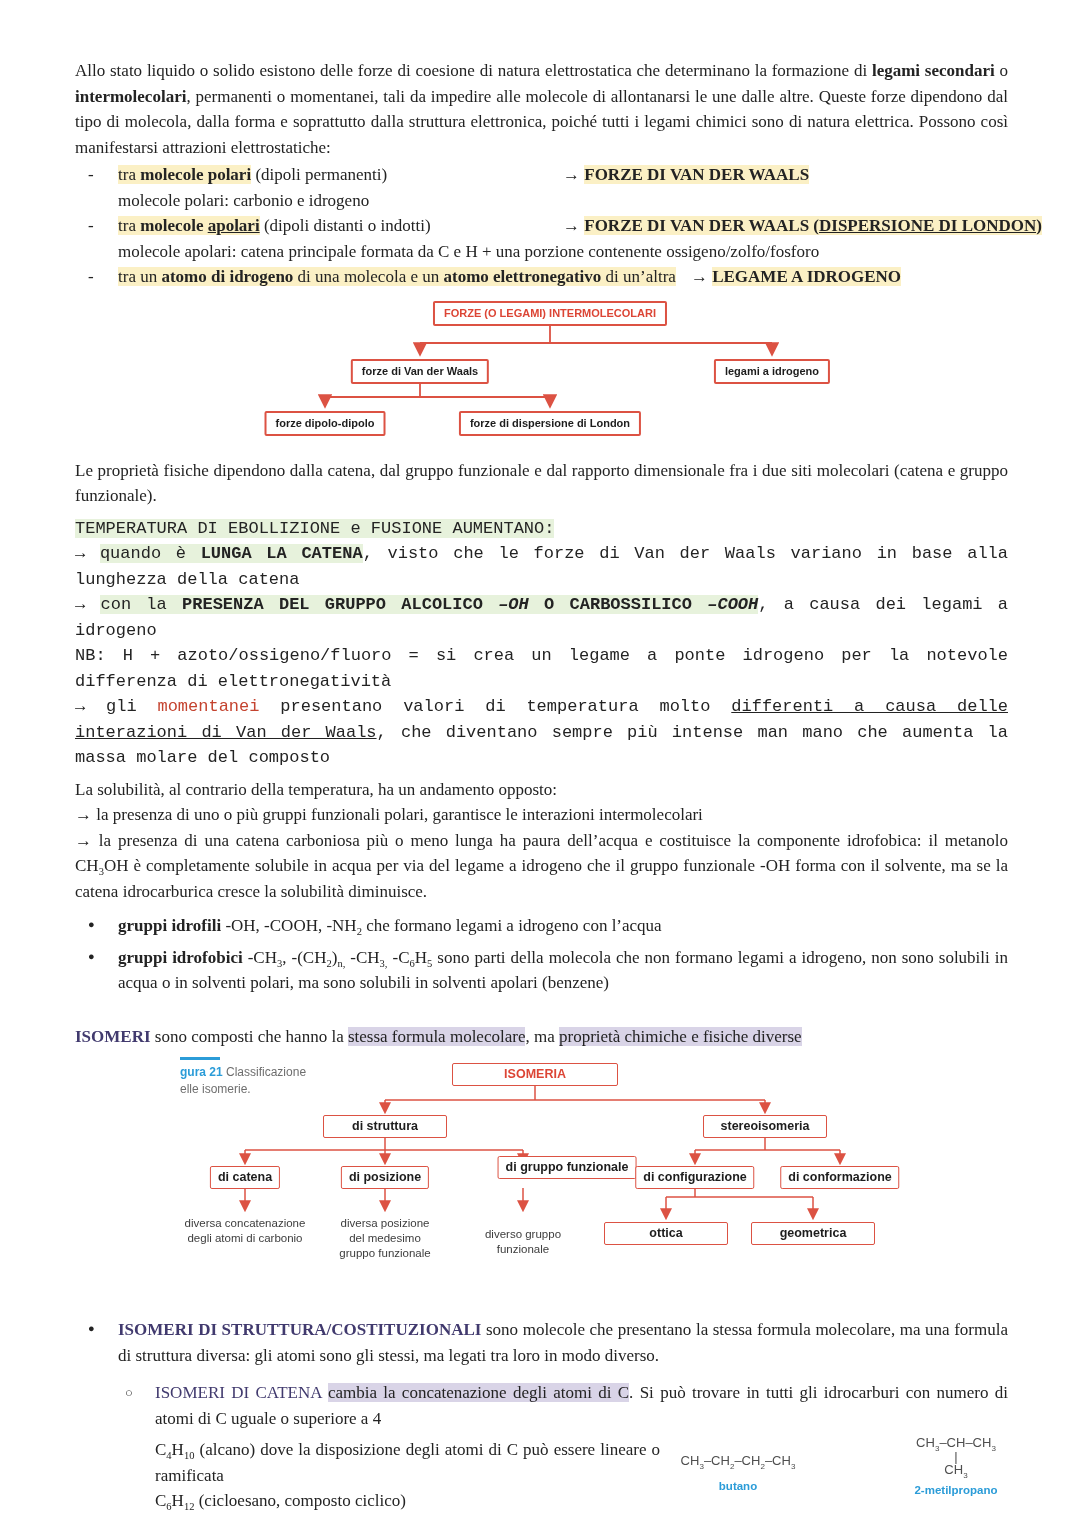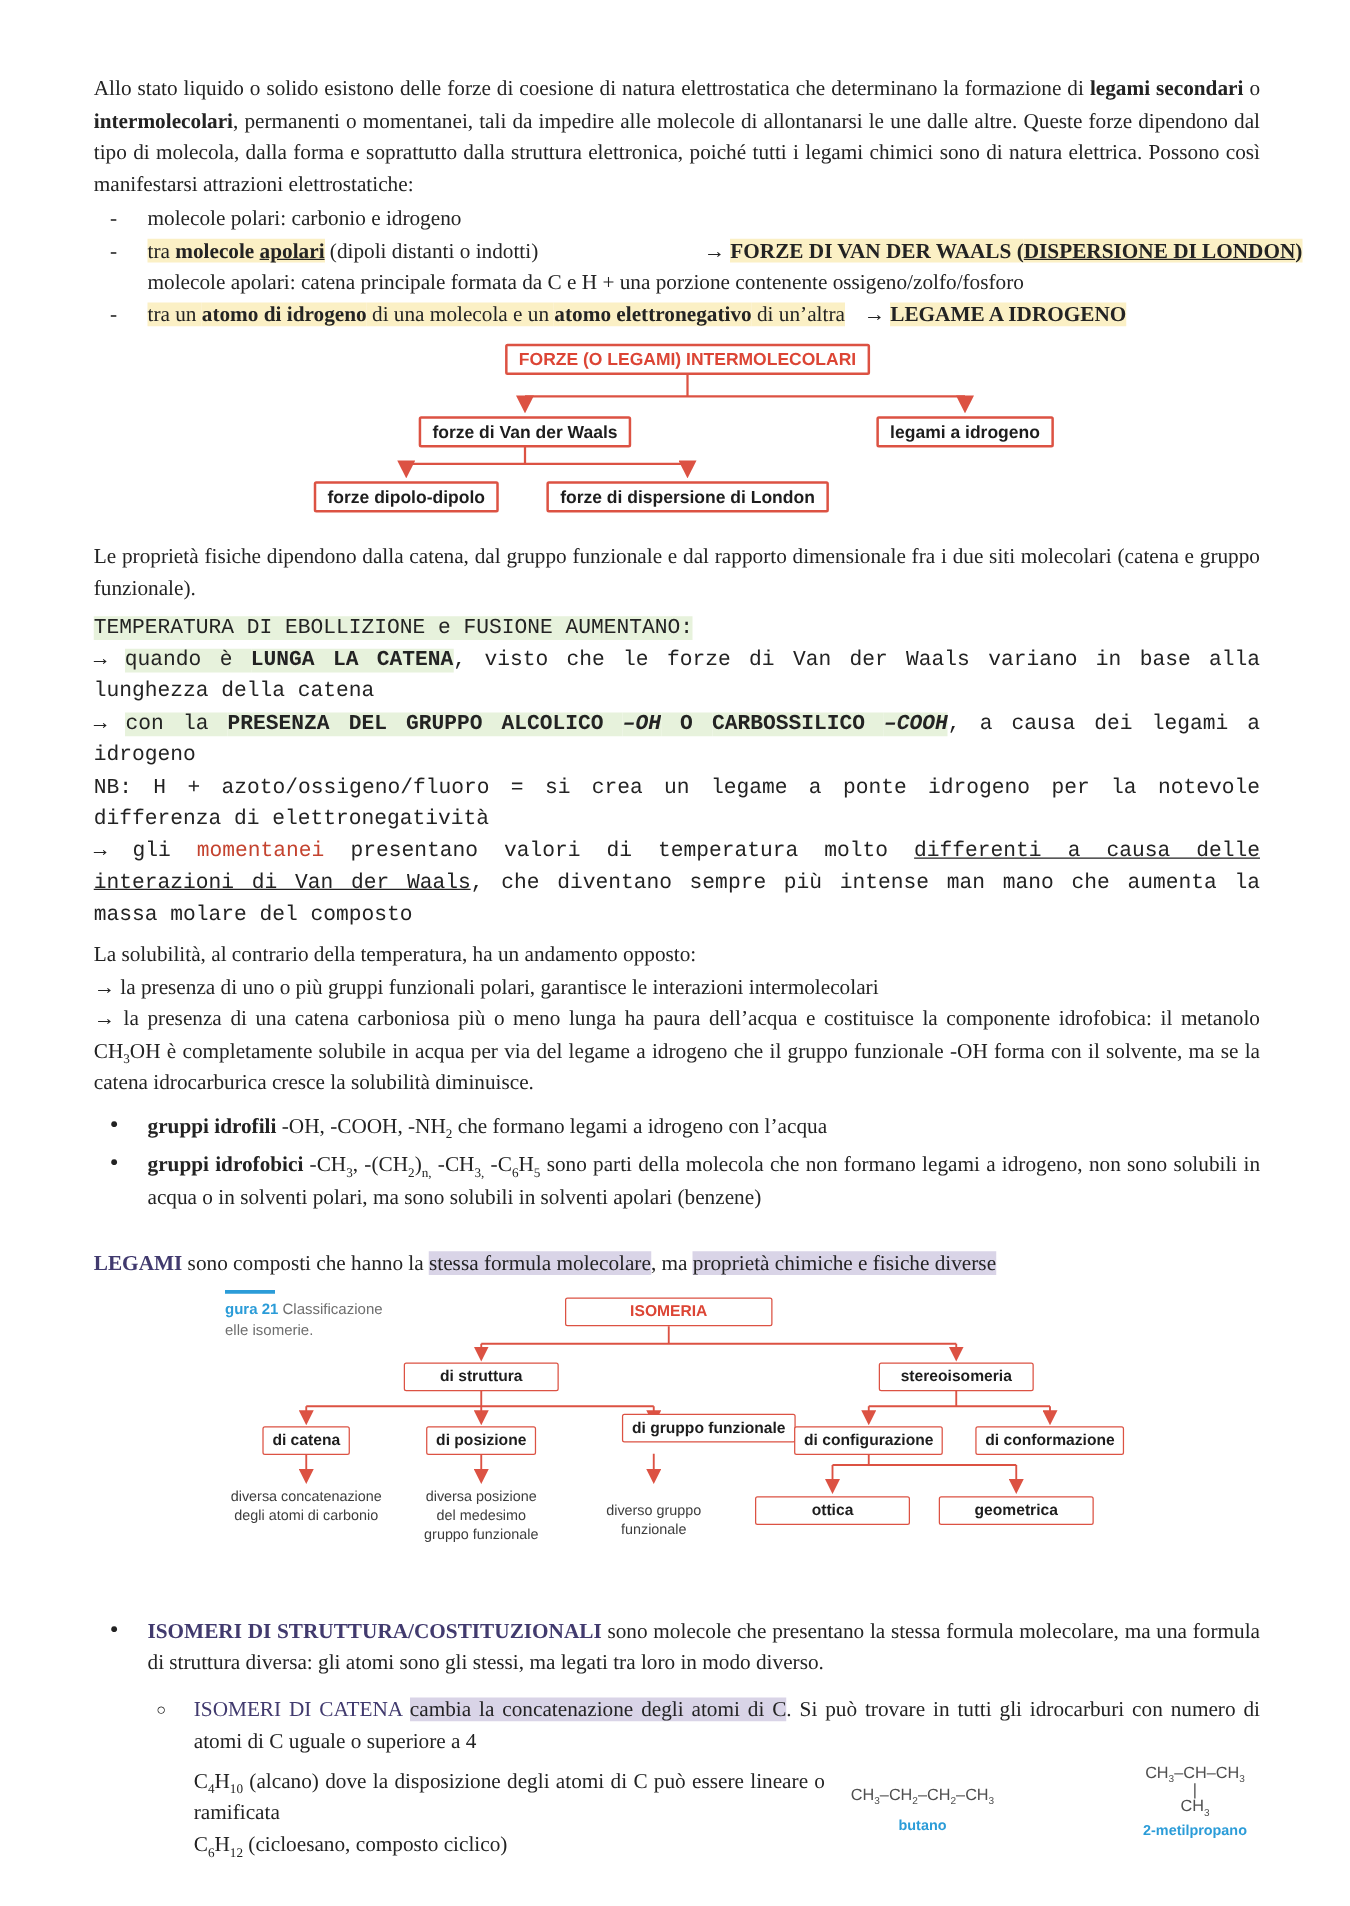--- a/index.html
+++ b/index.html
@@ -27,21 +27,21 @@
   
   .bitem{position:relative;padding-left:43px;text-align:justify;}
   .bmark{position:absolute;left:13px;top:-1px;font-size:11px;}
   .sitem{position:relative;padding-left:80px;text-align:justify;}
   .smark{position:absolute;left:50px;top:0;font-size:13px;}
   
   .flow{position:relative;width:933px;}
   .flow svg{position:absolute;left:0;top:0;}
   .fbox{position:absolute;transform:translateX(-50%);border:2px solid #dc5243;border-radius:2px;
         background:#fff;font-family:"Liberation Sans","DejaVu Sans",sans-serif;font-weight:700;
-        font-size:14px;line-height:17px;padding:2px 9px;white-space:nowrap;color:#1d1d1d;}
+        font-size:11px;line-height:17px;padding:2px 9px;white-space:nowrap;color:#1d1d1d;}
   .fbox.redtxt{color:#dc4535;}
   .fbox2{border-width:1.5px;font-size:12.5px;padding:2px 7px;}
   .wbox{min-width:108px;text-align:center;}
   .desc{position:absolute;transform:translateX(-50%);font-family:"Liberation Sans","DejaVu Sans",sans-serif;
         font-size:11.5px;line-height:15px;color:#3d3d3d;text-align:center;white-space:pre-line;}
   .figcap{position:absolute;font-family:"Liberation Sans","DejaVu Sans",sans-serif;font-size:12px;
           line-height:17px;color:#6e6e6e;}
   .figcap .fignum{color:#2b9cd8;font-weight:700;}
   .figline{position:absolute;width:40px;height:3px;background:#2b9cd8;}
   
@@ -56,20 +56,24 @@
 
 <div class="page">
   <div class="content">
 
 
     <p class="just"><span>Allo stato liquido o solido esistono delle forze di coesione di natura elettrostatica che determinano la formazione di </span><span class="b">legami secondari</span><span> o </span><span class="b">intermolecolari</span><span>, permanenti o momentanei, tali da impedire alle molecole di allontanarsi le une dalle altre. Queste forze dipendono dal tipo di molecola, dalla forma e soprattutto dalla struttura elettronica, poiché tutti i legami chimici sono di natura elettrica. Possono così manifestarsi attrazioni elettrostatiche:</span></p>
 
     <div style="margin-top:2px;">
       <div class="litem">
         <span class="dash">-</span>
+        <div class="l1">
+          <span><span class="hl">tra </span><span class="hl b">molecole polari</span><span> (dipoli permanenti)</span></span>
+          <span class="sidearrow"><span>→ </span><span class="hl b">FORZE DI VAN DER WAALS</span></span>
+        </div>
         <div>molecole polari: carbonio e idrogeno</div>
       </div>
       <div class="litem">
         <span class="dash">-</span>
         <div class="l1">
           <span><span class="hl">tra </span><span class="hl b">molecole </span><span class="hl b u">apolari</span><span> (dipoli distanti o indotti)</span></span>
           <span class="sidearrow"><span>→ </span><span class="hl b">FORZE DI VAN DER WAALS (</span><span class="hl b u">DISPERSIONE DI LONDON</span><span class="hl b">)</span></span>
         </div>
         <div>molecole apolari: catena principale formata da C e H + una porzione contenente ossigeno/zolfo/fosforo</div>
       </div>
@@ -126,21 +130,21 @@
       <div class="bitem" style="margin-bottom:6px;">
         <span class="bmark">●</span>
         <span><span class="b">gruppi idrofili</span><span> -OH, -COOH, -NH</span><sub class="sub">2</sub><span> che formano legami a idrogeno con l’acqua</span></span>
       </div>
       <div class="bitem">
         <span class="bmark">●</span>
         <span><span class="b">gruppi idrofobici</span><span> -CH</span><sub class="sub">3</sub><span>, -(CH</span><sub class="sub">2</sub><span>)</span><sub class="sub">n,</sub><span> -CH</span><sub class="sub">3,</sub><span> -C</span><sub class="sub">6</sub><span>H</span><sub class="sub">5</sub><span> sono parti della molecola che non formano legami a idrogeno, non sono solubili in acqua o in solventi polari, ma sono solubili in solventi apolari (benzene)</span></span>
       </div>
     </div>
 
-    <p class="just" style="margin-top:28px;"><span class="pur b">LEGAMI</span><span> sono composti che hanno la </span><span class="hv">stessa formula molecolare</span><span>, ma </span><span class="hv">proprietà chimiche e fisiche diverse</span></p>
+    <p class="just" style="margin-top:28px;"><span class="pur b">ISOMERI</span><span> sono composti che hanno la </span><span class="hv">stessa formula molecolare</span><span>, ma </span><span class="hv">proprietà chimiche e fisiche diverse</span></p>
 
     <div class="flow" style="height:250px;margin:6px 0 0 0;">
       <svg width="933" height="250">
         <defs>
           <marker id="a2" viewBox="0 0 8 8" markerWidth="8" markerHeight="8" refX="6.5" refY="4" orient="auto">
             <path d="M0,0 L8,4 L0,8 z" fill="#dc5243"></path>
           </marker>
         </defs>
         <g stroke="#dc5243" stroke-width="1.5" fill="none">
           <path d="M460,31 V45"></path>

